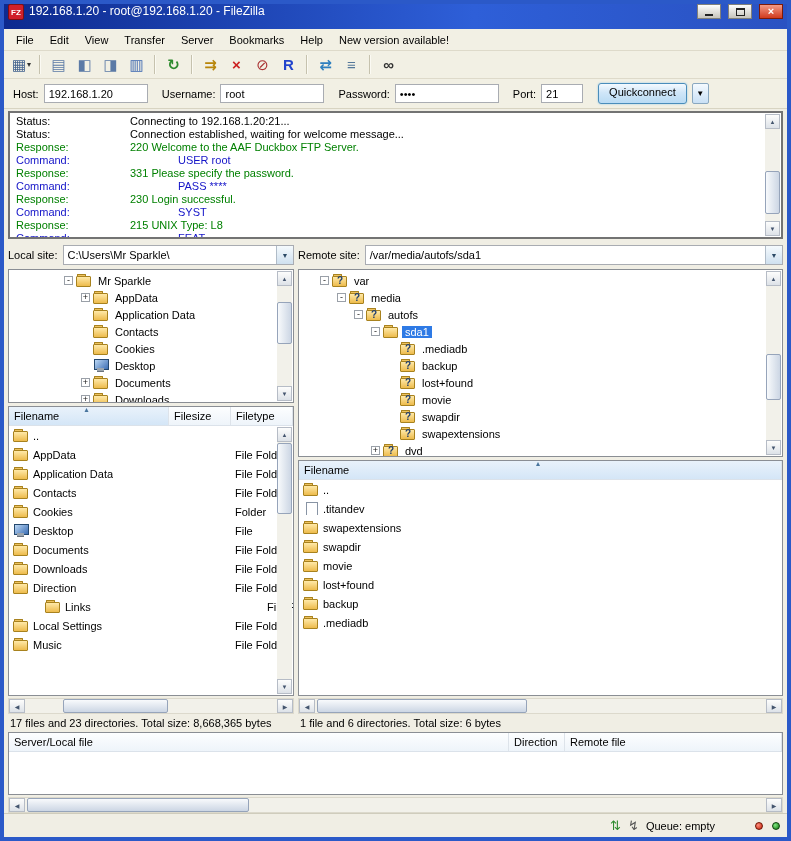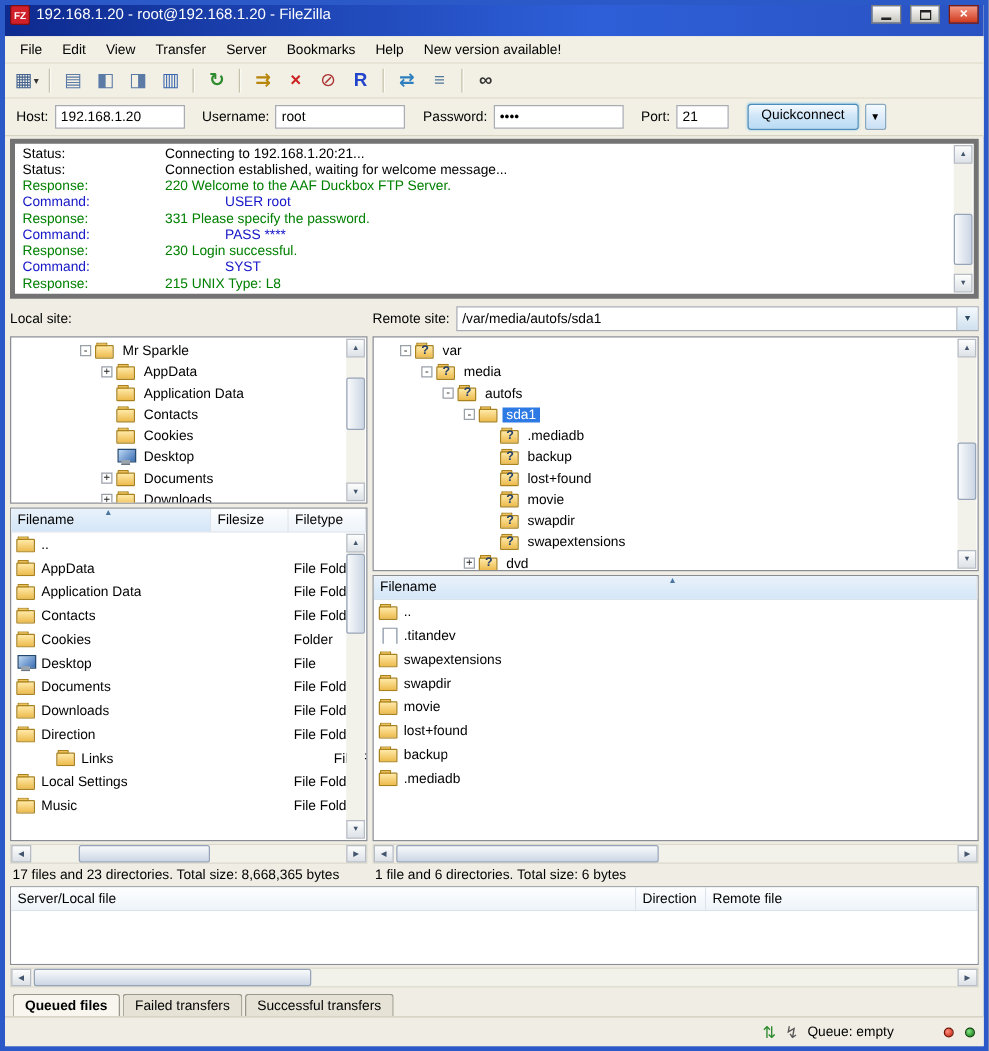--- a/index.html
+++ b/index.html
@@ -28,21 +28,21 @@
   .quickbar { height: 30px; flex: 0 0 30px; display: flex; align-items: center; background: #f2f0e4; border-bottom: 1px solid #d8d4c2; padding: 0 9px; gap: 5px; }
   .q-label { margin-left: 9px; }
   .q-label:first-child { margin-left: 0; }
   .q-input { height: 19px; border: 1px solid #a9acb2; background: #fff; font: inherit; padding: 0 4px; }
   .q-host, .q-user, .q-pass { width: 104px; }
   .q-port { width: 42px; }
   .qc-btn { height: 21px; margin-left: 10px; padding: 2px 10px; background: linear-gradient(#f4faff,#d0e6f8 45%,#b9dbf4); border: 1px solid #4a8dbb; border-radius: 3px; box-shadow: 0 0 2px #8ec6ea; }
   .qc-caret { height: 21px; width: 17px; background: linear-gradient(#f4faff,#c9e0f5); border: 1px solid #8aa8c0; border-radius: 2px; display: flex; align-items: center; justify-content: center; font-size: 8px; }
 
   
-  .log { height: 128px; flex: 0 0 128px; margin: 2px 4px; background: #fff; border: 4px solid #737373; position: relative; overflow: hidden; padding: 2px 20px 0 6px; }
+  .log { height: 128px; flex: 0 0 128px; margin: 2px 4px; background: #fff; border: 2px solid #737373; position: relative; overflow: hidden; padding: 2px 20px 0 6px; }
   .log-line { display: flex; line-height: 13px; white-space: nowrap; }
   .log-label { flex: 0 0 114px; }
   .log-status { color: #000; }
   .log-command { color: #1414c8; gap: 48px; }
   .log-response { color: #008000; }
 
   
   .vscroll { position: absolute; top: 1px; right: 1px; bottom: 1px; width: 15px; background: #f2f1ea; display: flex; flex-direction: column; }
   .v-arrow { height: 15px; flex: 0 0 15px; display: flex; align-items: center; justify-content: center; font-size: 6px; color: #44556e; background: linear-gradient(#fdfdfc,#dde2e8); border: 1px solid #b6bcc6; }
   .v-track { flex: 1; position: relative; }
@@ -255,20 +255,26 @@
         </span>
       <span class="v-arrow">▼</span>
     </div>
   </div>
 
   <div class="main">
 
     <div class="col col-local">
       <div class="site-row">
         <span>Local site:</span>
+        <span class="combo">
+          <span class="combo-value">C:\Users\Mr Sparkle\</span>
+          <span class="combo-btn">
+              <span>▼</span>
+            </span>
+        </span>
       </div>
       <div class="tree tree-local" id="local-tree">
         <div class="vscroll">
           <span class="v-arrow">▲</span>
           <span class="v-track">
               <span class="v-thumb" style="top:16%;height:42%"></span>
             </span>
           <span class="v-arrow">▼</span>
         </div>
       <div class="tree-row" style="padding-left: 55px;">
@@ -606,25 +612,20 @@
     </div>
     <div class="hscroll">
       <span class="h-arrow">◀</span>
       <span class="h-track">
           <span class="h-thumb" style="left:2px;width:222px"></span>
         </span>
       <span class="h-arrow">▶</span>
     </div>
   </div>
 
-  <div class="tabs" id="tabs">
-      <span class="tab active">Queued files</span>
-      <span class="tab">Failed transfers</span>
-      <span class="tab">Successful transfers</span>
-    </div>
 
   <div class="statusbar">
     <span class="sb-spacer"></span>
     <span id="sb-icons" style="display:flex;gap:7px;align-items:center">
         <span class="sb-icon" style="color: rgb(46, 139, 46);">⇅</span>
         <span class="sb-icon" style="color: rgb(85, 85, 85);">↯</span>
       </span>
     <span>Queue: empty</span>
     <span class="led-gap"></span>
     <span class="led led-red"></span>

